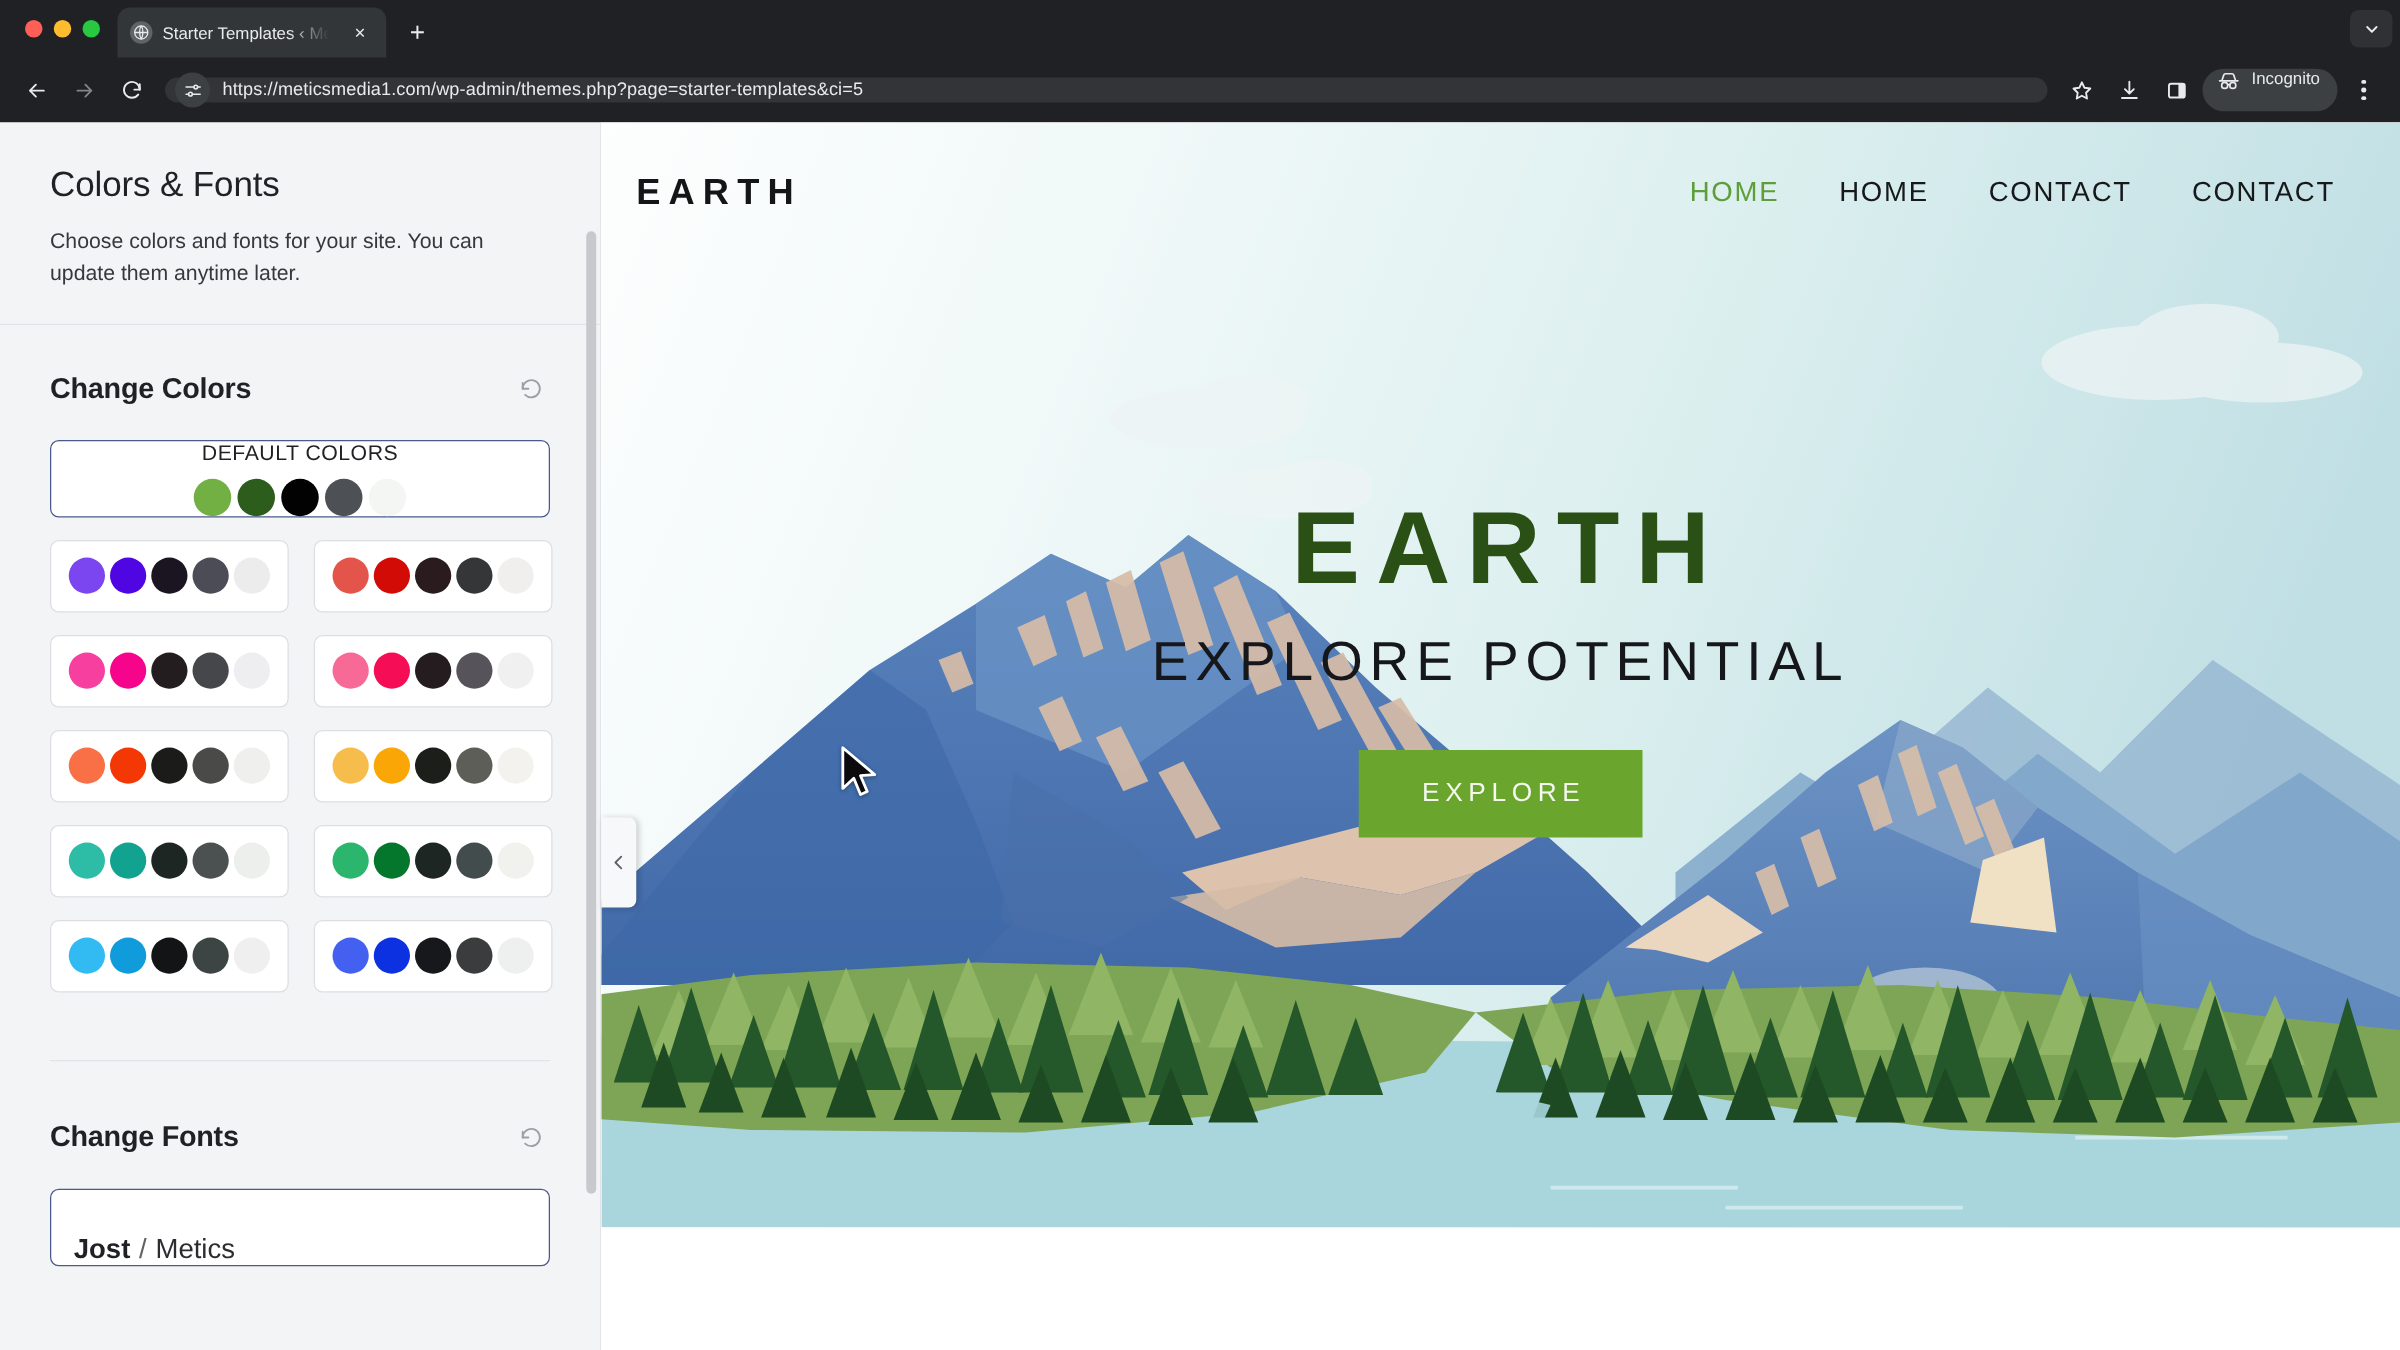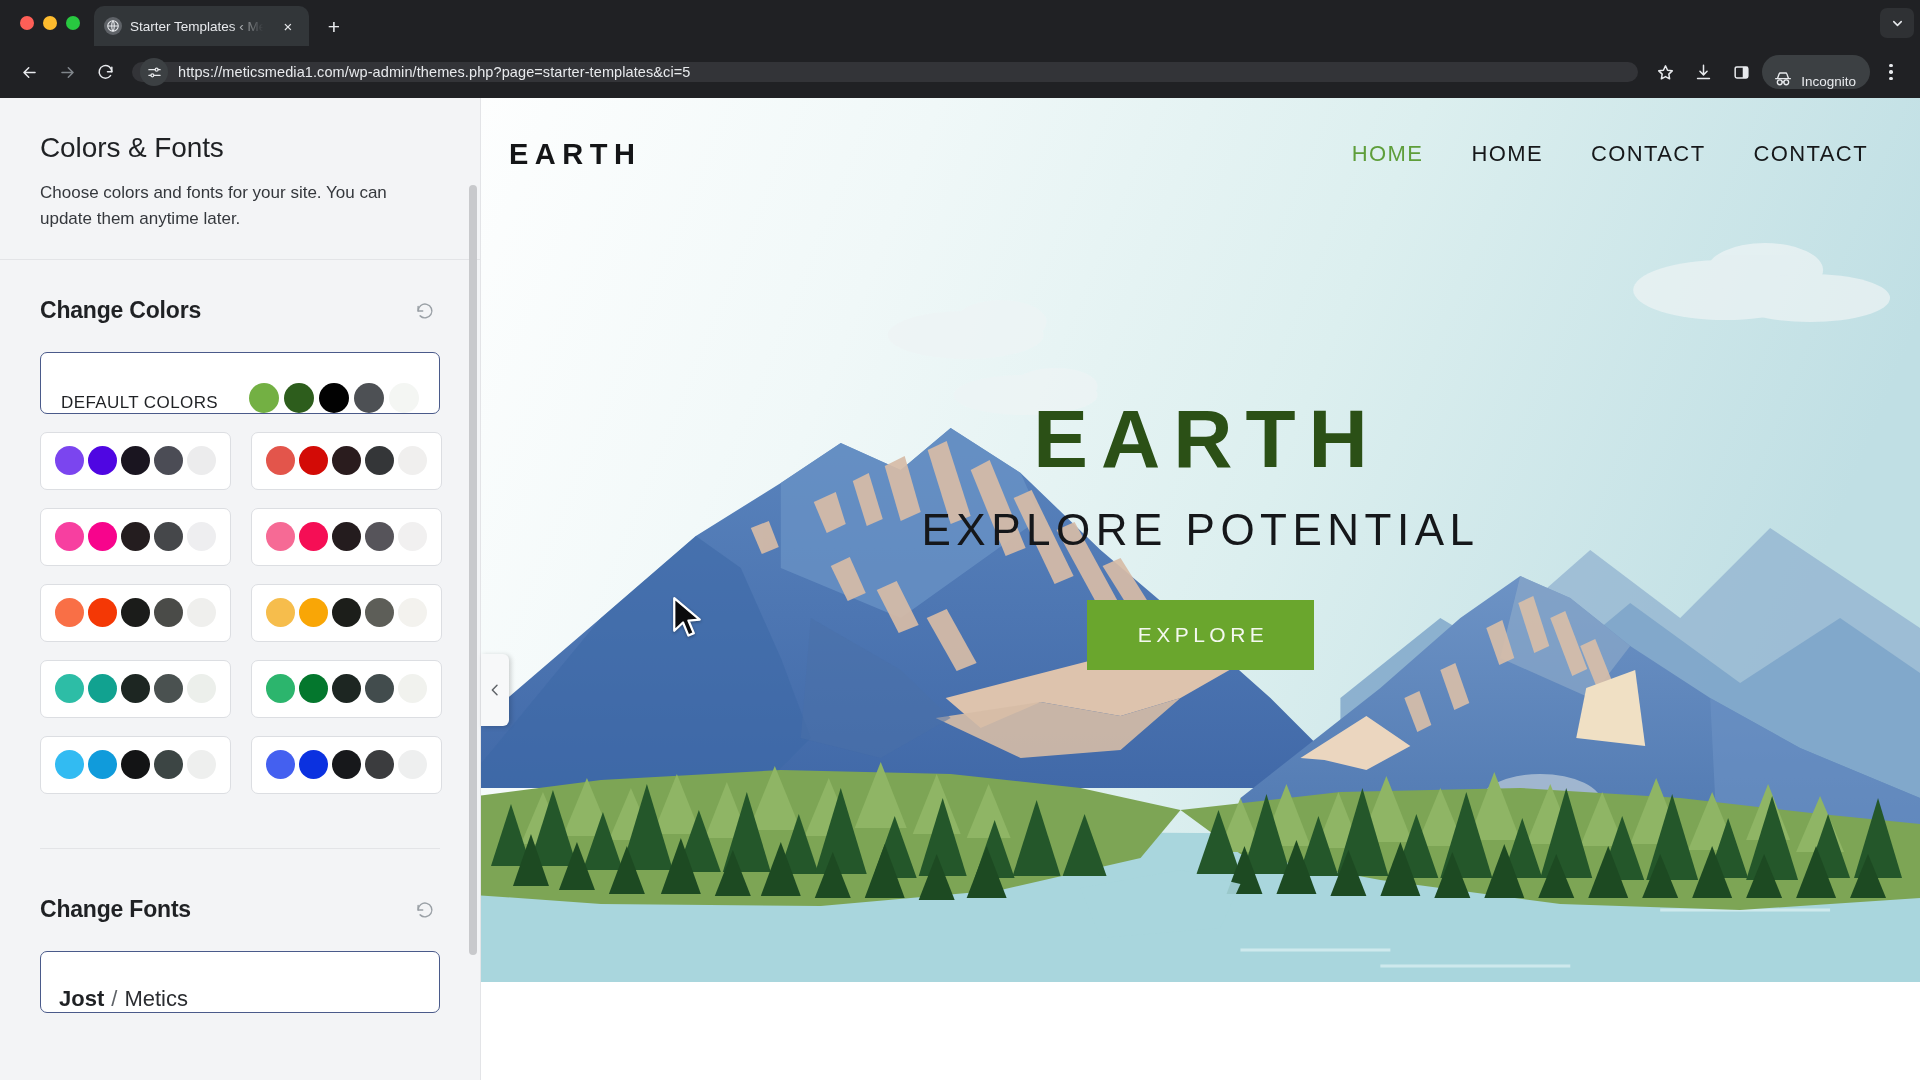--- a/index.html
+++ b/index.html
@@ -75,21 +75,21 @@
     display:flex; align-items:center; justify-content:center; flex:none;
   }
   .omni-leading svg { width:17px; height:17px; stroke:#e8eaed; fill:none; stroke-width:1.7; }
   .omni-url {
     font-size:14.5px; color:#e8eaed; white-space:nowrap; overflow:hidden;
     text-overflow:ellipsis; flex:1; letter-spacing:.1px;
   }
   .omni-star svg { width:19px; height:19px; }
   .incognito-pill {
     height:34px; border-radius:17px; background:#3c4043;
-    display:flex; align-items:flex-end; gap:8px; padding:0 14px 0 11px; flex:none;
+    display:flex; align-items:flex-start; gap:8px; padding:0 14px 0 11px; flex:none;
   }
   .incognito-pill .ic { width:20px; height:20px; display:block; }
   .incognito-pill span { font-size:13.5px; color:#e8eaed; white-space:nowrap; }
   .tb-menu { letter-spacing:0; }
   .tb-menu .d { width:3.4px; height:3.4px; border-radius:50%; background:#e8eaed; margin:1.6px 0; }
   .tb-menu-inner { display:flex; flex-direction:column; align-items:center; }
 
   
   .viewport { position:absolute; left:0; top:98px; width:1920px; height:982px; background:#fff; display:flex; }
 
@@ -103,21 +103,21 @@
   .sb-sub { margin-top:16px; font-size:17px; line-height:1.55; color:#35383d; }
 
   .sb-section { padding:36px 40px 16px 40px; }
   .sb-section-head { display:flex; align-items:center; justify-content:space-between; }
   .sb-section-title { font-size:23px; color:#1f2124; font-weight:600; letter-spacing:-0.2px; }
   .reset-btn { width:30px; height:30px; display:flex; align-items:center; justify-content:center; }
   .reset-btn svg { width:22px; height:22px; stroke:#9aa0a6; fill:none; stroke-width:1.6; }
 
   .palette-default {
     margin-top:26px; height:62px; background:#fff; border:1.6px solid #4a5a8a;
-    border-radius:7px; display:flex; align-items:flex-end; padding:0 20px; gap:0;
+    border-radius:7px; display:flex; align-items:center; padding:0 20px; gap:0;flex-direction:column;
   }
   .palette-default .label {
     font-size:17px; color:#1f2124; letter-spacing:.4px; flex:1;
   }
   .swatches { display:flex; align-items:center; gap:5px; }
   .sw { width:29px; height:29px; border-radius:50%; flex:none; }
   .palette-default .sw { width:30px; height:30px; }
 
   .palette-grid {
     margin-top:18px; display:grid; grid-template-columns:1fr 1fr; gap:18px 20px;

